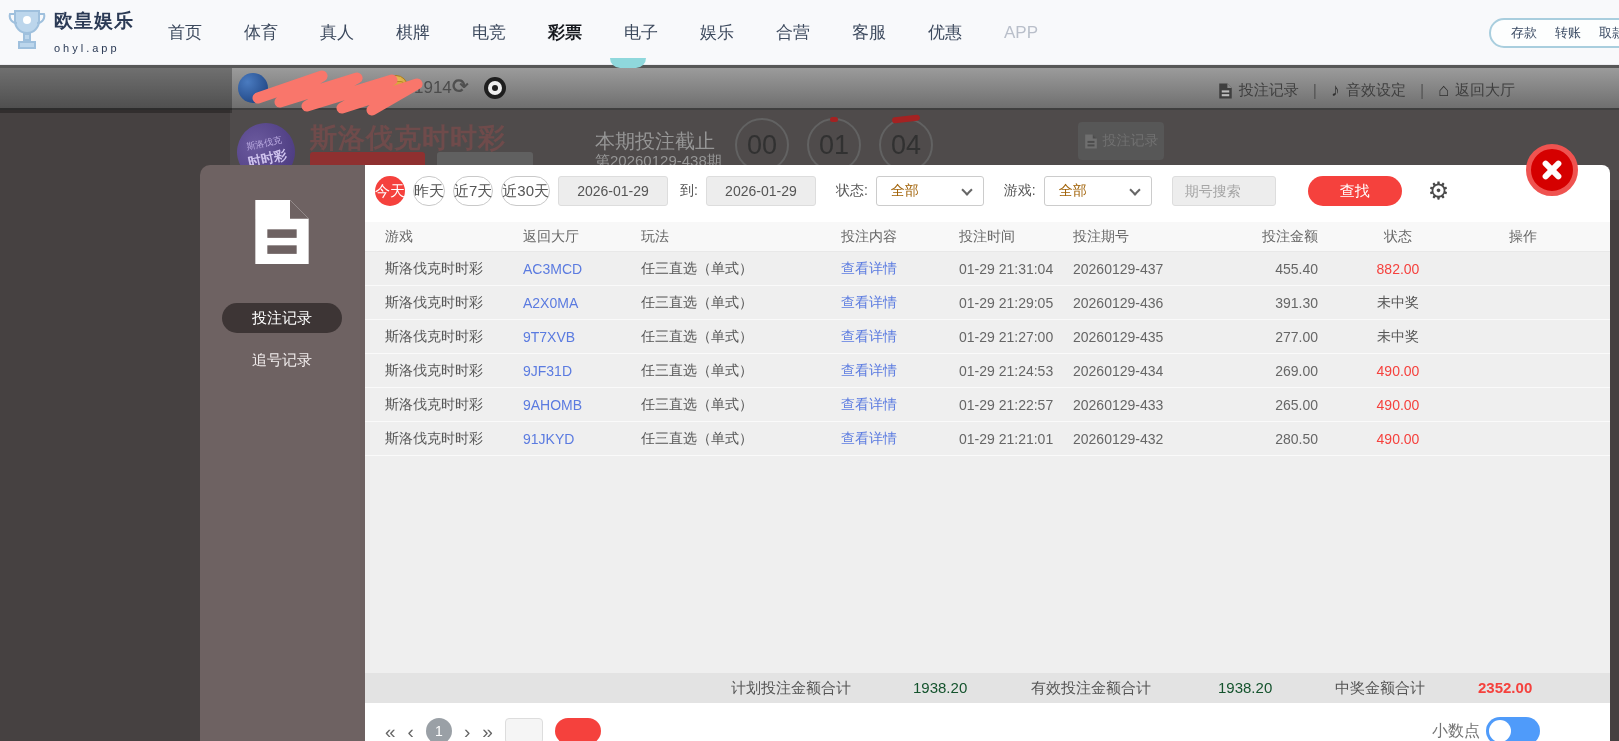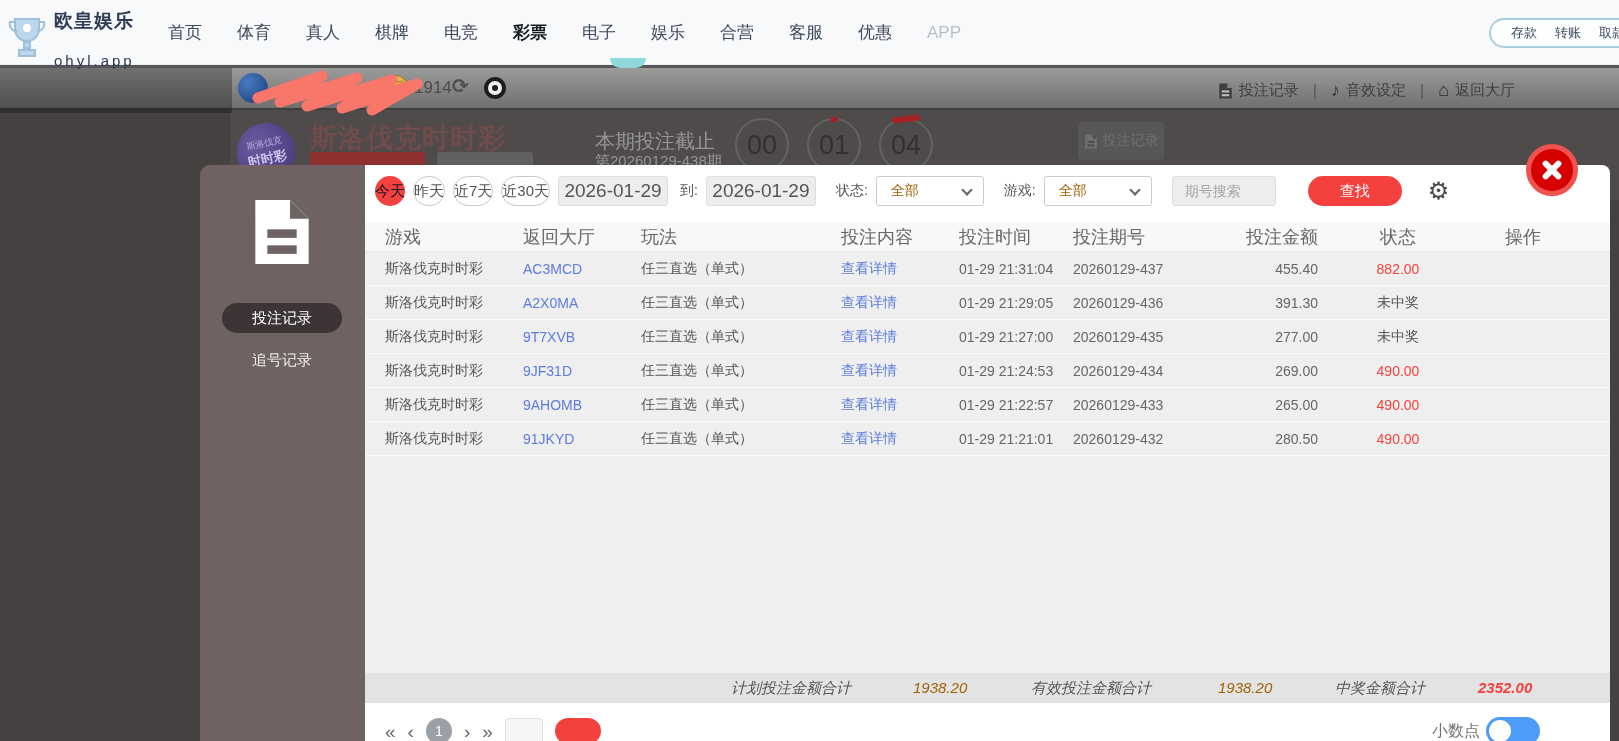--- a/index.html
+++ b/index.html
@@ -4,22 +4,22 @@
 <style>
   * { margin:0; padding:0; box-sizing:border-box; }
   html,body { width:1619px; height:741px; overflow:hidden; background:#464141;
     font-family:"Liberation Sans","DejaVu Sans",sans-serif; }
 
   
   .topnav { position:absolute; left:0; top:0; width:1619px; height:65px; background:#f8f9fb;
     border-bottom:1px solid #ececf0; z-index:40; }
   .logo { position:absolute; left:8px; top:8px; display:flex; align-items:center; gap:8px; }
   .logo-text .t1 { font-size:19px; font-weight:bold; color:#2b3a55; letter-spacing:1px; }
-  .logo-text .t2 { font-size:15px; color:#2b3a55; letter-spacing:3px; margin-top:18px; }
-  .nav-items { position:absolute; left:160px; top:0; height:65px; display:flex; align-items:center; gap:19px;text-align:right; }
+  .logo-text .t2 { font-size:11px; color:#2b3a55; letter-spacing:3px; margin-top:8px; }
+  .nav-items { position:absolute; left:160px; top:0; height:65px; display:flex; align-items:center; gap:26px;text-align:right; }
   .nav-item { font-size:17px; color:#3d4a5e; padding:4px 8px; cursor:pointer; white-space:nowrap; }
   .nav-item.active { color:#15181d; font-weight:bold; }
   .nav-item.muted { color:#b9bfca; }
   .wallet-pill { position:absolute; right:-28px; top:18px; height:30px; border:2px solid #a9cede;
     border-radius:16px; display:flex; align-items:center; gap:18px; padding:0 20px; background:#fdfefe; }
   .wallet-pill span { font-size:13px; color:#3a4a63; cursor:pointer; white-space:nowrap; }
   .teal-bubble { position:absolute; left:610px; top:58px; width:36px; height:10px; background:#8fd8dc;
     border-radius:0 0 18px 18px; z-index:41; }
 
   
@@ -78,50 +78,50 @@
   .side-item { position:absolute; left:22px; width:120px; height:30px; display:flex; align-items:center;
     justify-content:center; font-size:15px; color:#f2eded; cursor:pointer; border-radius:16px; }
   .side-item.active { background:#3d3535; color:#fff; }
 
   .modal-main { position:absolute; left:365px; top:165px; width:1245px; height:576px; background:#fff;
     border-radius:0 8px 0 0; z-index:10; }
   .filter-row { position:absolute; left:10px; top:11px; display:flex; align-items:center; gap:8px; }
   .pill { height:30px; border-radius:15px; display:flex; align-items:center; justify-content:center;
     font-size:15px; cursor:pointer; }
   .pill.q { border:1px solid #c9c9c9; color:#555; background:#fff; }
-  .pill.q.active { border:none; background:#f5413d; color:#0f172a; }
+  .pill.q.active { border:none; background:#f5413d; color:#ffffff; }
   .date-box { width:110px; height:30px; background:#ededed; border:1px solid #ddd; border-radius:3px;
-    font-size:19px; color:#555; text-align:center; font-family:inherit; }
+    font-size:14px; color:#555; text-align:center; font-family:inherit; }
   .flabel { font-size:14px; color:#555; white-space:nowrap; }
   .ml4{margin-left:4px}.ml12{margin-left:12px}.ml24{margin-left:24px}.ml18{margin-left:18px}
   .select { position:relative; width:108px; height:30px; border:1px solid #ccc; border-radius:3px; background:#fff;
     font-size:14px; color:#a16207; display:flex; align-items:center; padding-left:14px; cursor:pointer; }
   .chev { position:absolute; right:12px; top:9px; width:8px; height:8px; border-right:2px solid #666;
     border-bottom:2px solid #666; transform:rotate(45deg); }
   .search-box { width:104px; height:30px; background:#ededed; border:1px solid #ddd; border-radius:3px;
     font-size:14px; color:#555; padding-left:12px; font-family:inherit; }
   .search-box::placeholder { color:#a5a5a5; }
   .find-btn { width:94px; background:#f5413d; color:#fff; border:none; }
   .gear { font-size:24px; color:#4a4a4a; cursor:pointer; line-height:1; }
 
   .table-bg { position:absolute; left:0; top:87px; width:1245px; height:421px; background:#efefef; }
   .thead, .trow { display:grid; grid-template-columns:138px 118px 200px 118px 114px 117px 128px 160px 90px;
     align-items:center; padding-left:20px; }
   .thead { position:absolute; left:0; top:57px; width:1245px; height:30px; background:#f8f8f8;
-    border-bottom:1px solid #e8e8e8; font-size:18px; color:#666; }
+    border-bottom:1px solid #e8e8e8; font-size:14px; color:#666; }
   .rows { position:absolute; left:0; top:87px; width:1245px; }
   .trow { height:34px; font-size:14px; color:#555; border-bottom:1px solid #fafafa; }
   .c-right { text-align:right; } .c-center { text-align:center; }
   .link { color:#5b7be0; cursor:pointer; }
   .c-status.red { color:#f5413d; }
   .c-time,.c-period,.c-amt { color:#666; }
 
-  .totals { position:absolute; left:0; bottom:38px; width:1245px; height:30px; background:#e3e3e3; font-size:15px;font-style:italic; }
+  .totals { position:absolute; left:0; bottom:38px; width:1245px; height:30px; background:#e3e3e3; font-size:15px; }
   .totals span { position:absolute; top:6px; white-space:nowrap; }
-  .tl { color:#555; } .tv { color:#a16207; }
+  .tl { color:#555; } .tv { color:#14532d; }
   .tv.red { color:#f5413d; font-weight:bold; }
 
   .bottombar { position:absolute; left:0; bottom:0; width:1245px; height:38px; background:#fff; }
   .pager { position:absolute; left:20px; top:15px; display:flex; align-items:center; gap:12px; }
   .pg-arrow { font-size:19px; color:#666; cursor:pointer; line-height:1; }
   .pg-num { width:26px; height:26px; border-radius:50%; background:#9aa0a6; color:#fff; font-size:14px;
     display:flex; align-items:center; justify-content:center; }
   .pg-input { width:38px; height:26px; border:1px solid #ddd; border-radius:4px; background:#f5f5f5; }
   .pg-go { width:46px; height:26px; border:none; border-radius:13px; background:#f5413d; cursor:pointer; }
   .decimal-label { position:absolute; right:130px; top:18px; font-size:16px; color:#737373; white-space:nowrap; }

